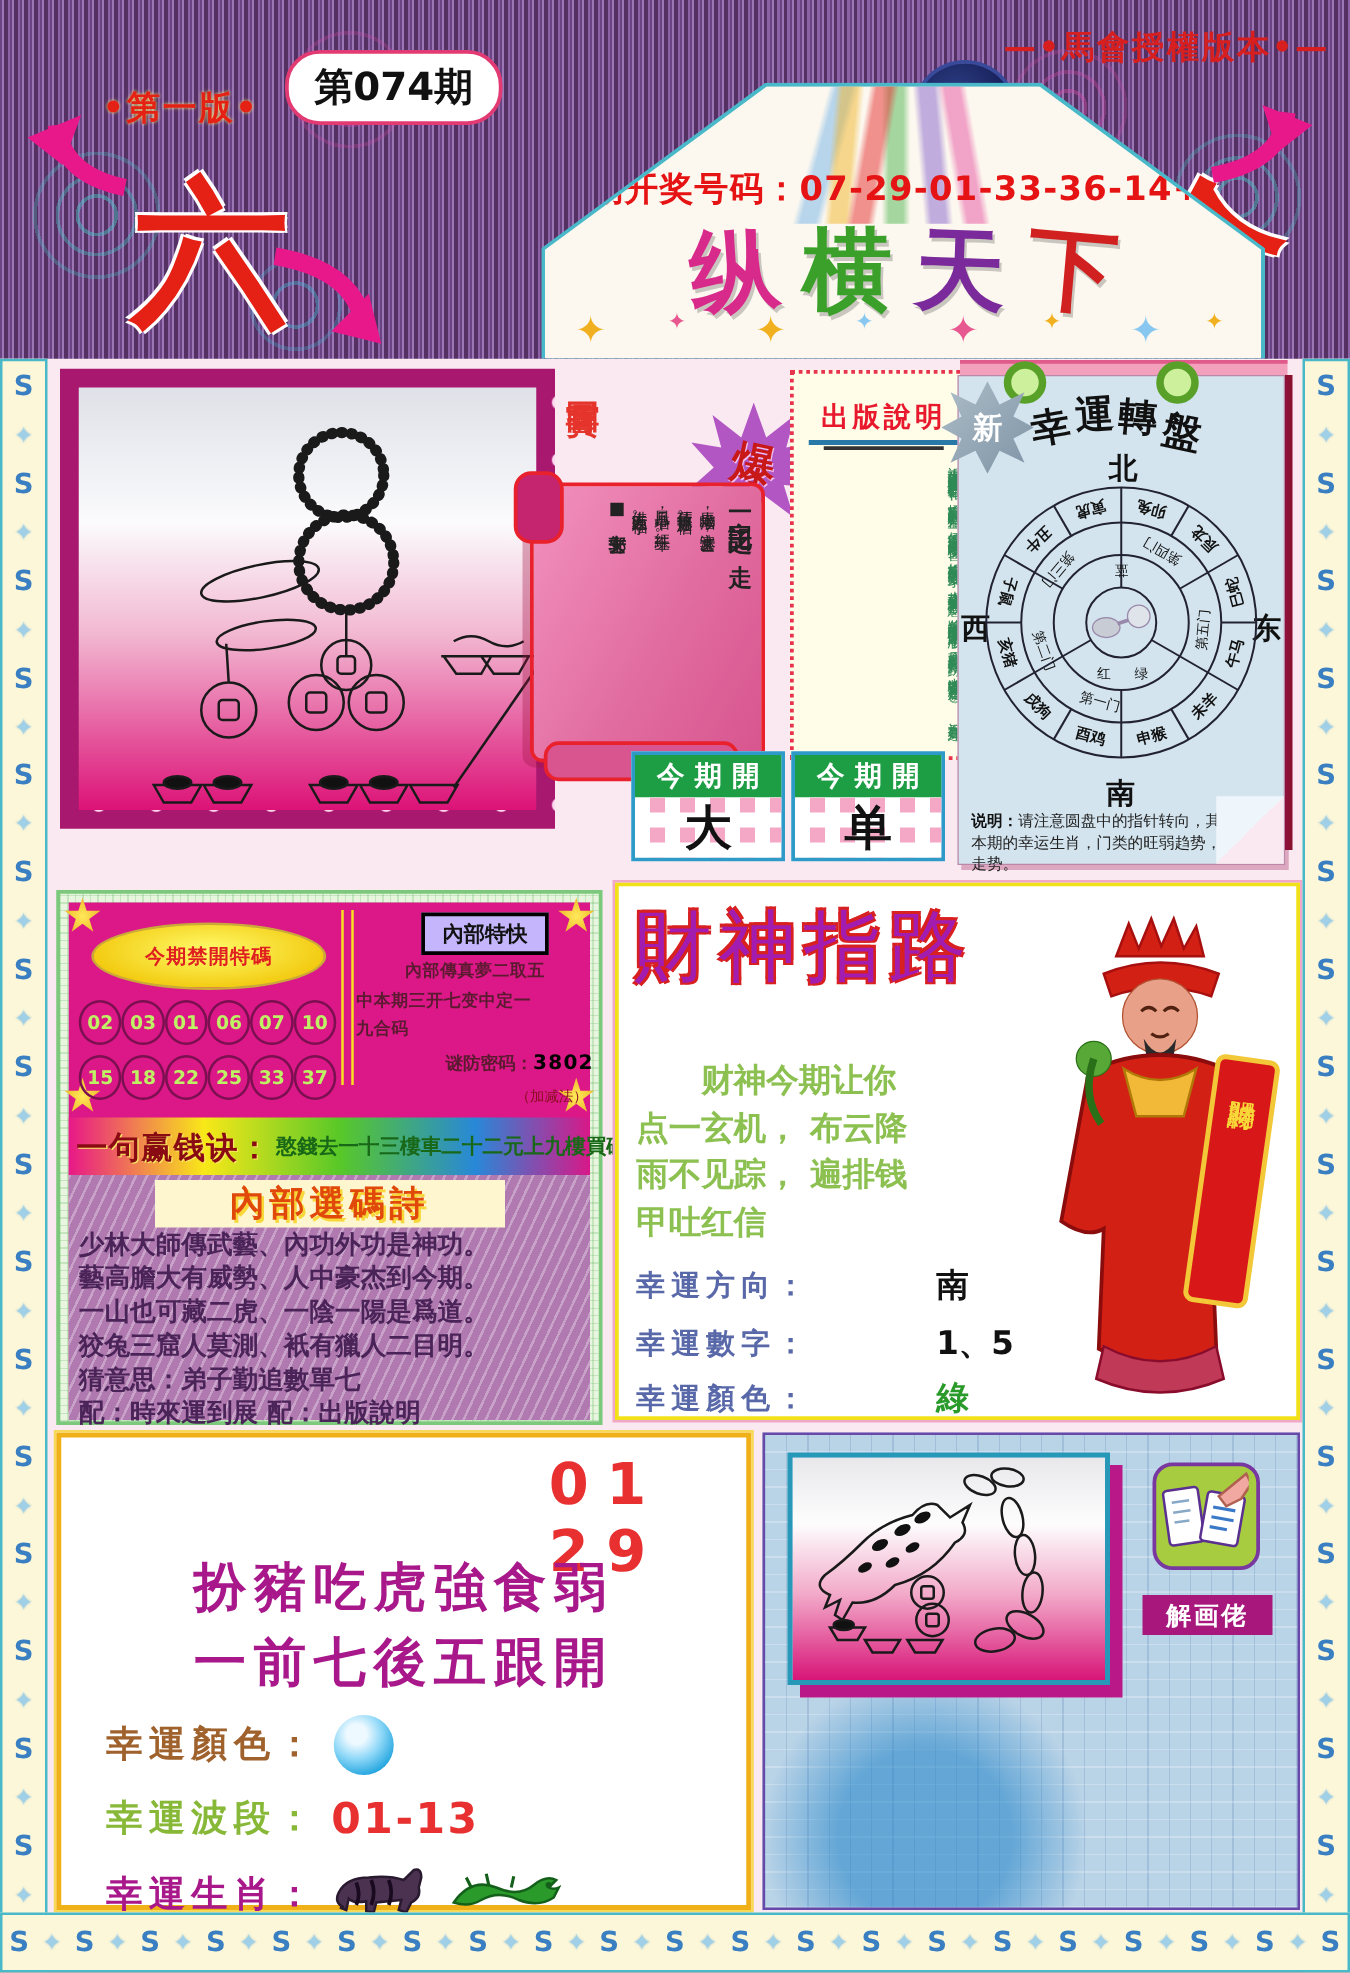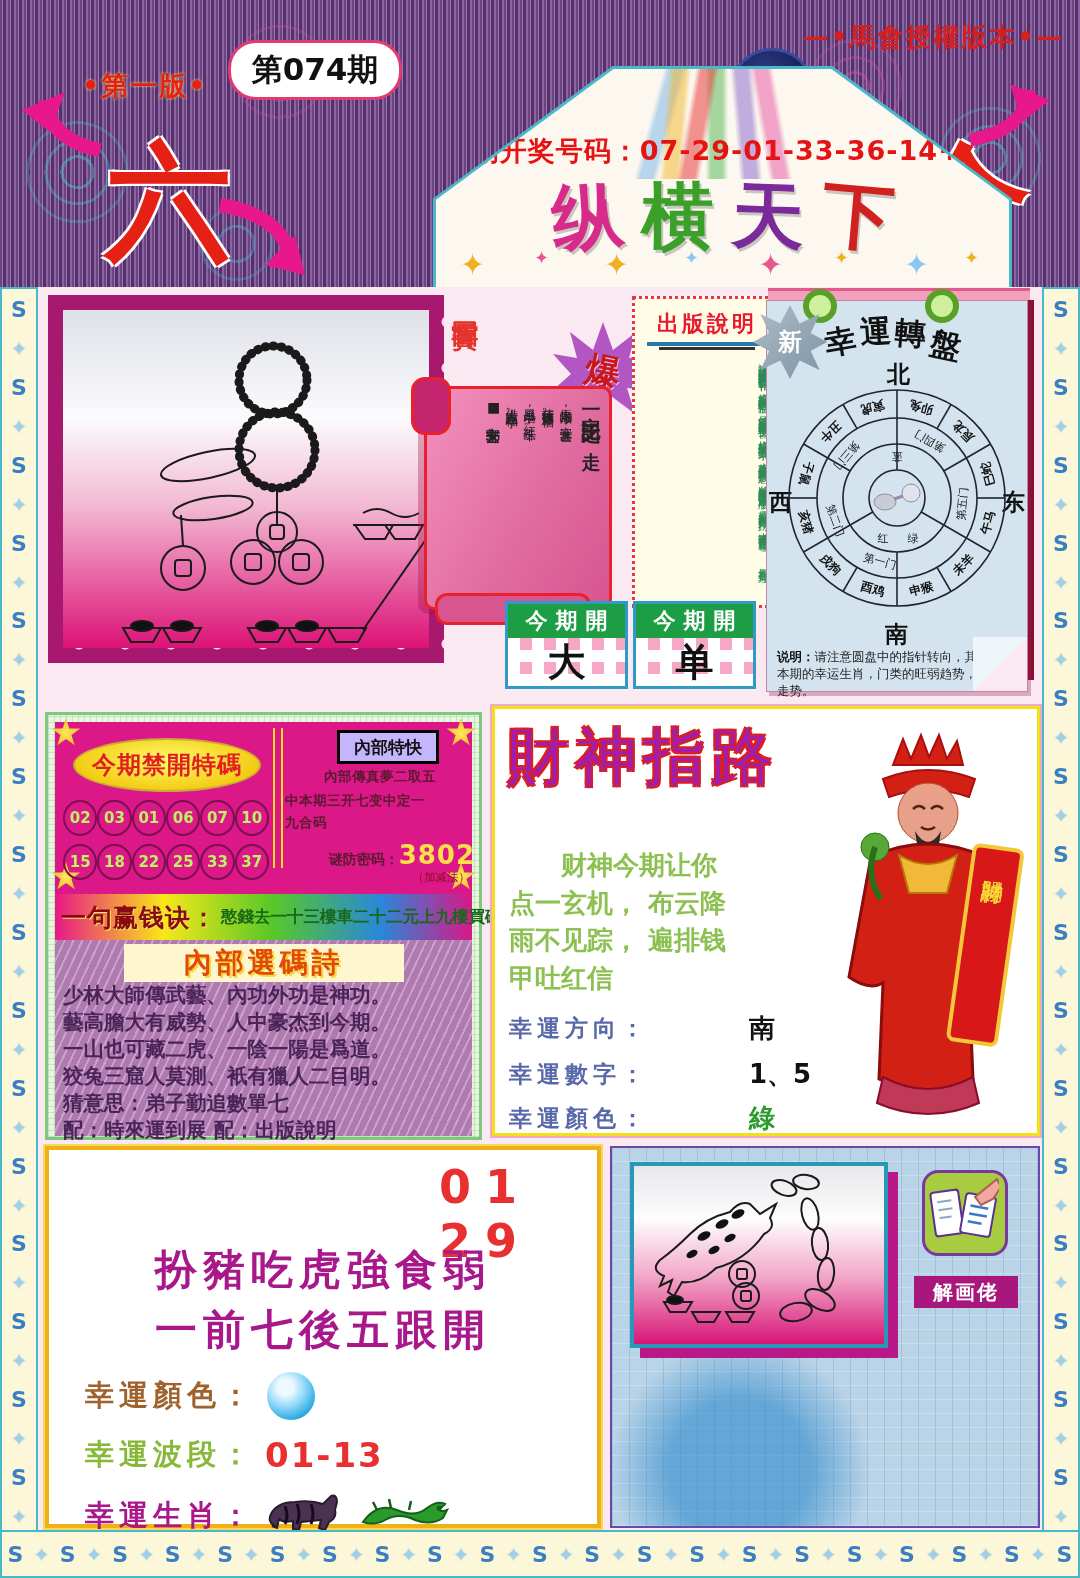--- a/index.html
+++ b/index.html
@@ -85,21 +85,21 @@
   .scroll:before{content:"";position:absolute;left:-16px;top:-12px;width:34px;height:52px;background:#c4256e;
       border:3px solid #e8212c;border-radius:14px;}
   .scroll:after{content:"";position:absolute;left:8px;bottom:-18px;width:150px;height:26px;background:#d8558f;
       border:3px solid #e8212c;border-radius:12px;}
   .scroll-txt{position:absolute;right:8px;top:10px;height:195px;writing-mode:vertical-rl;color:#222;}
   .scol{font-size:12.5px;line-height:1.05;margin-left:5px;letter-spacing:1px;}
   .scol.h{font-size:19px;font-weight:bold;letter-spacing:3px;margin-left:8px;}
   .scol.sig{font-size:14px;font-weight:bold;margin-left:10px;}
   
   .pub{left:632px;top:296px;width:150px;height:312px;background:#fffce8;border:3px dotted #e8334c;
-       box-sizing:border-box;padding:10px 4px;}
+       box-sizing:border-box;padding:20px 4px;}
   .pub-title{text-align:center;color:#e8192c;font-weight:bold;font-size:22px;letter-spacing:3px;
        font-family:"DejaVu Serif",serif;}
   .pub-bar1{height:4px;background:#2878a8;margin:3px 8px 1px;}
   .pub-bar2{height:3px;background:#333;margin:0 20px 4px;}
   .pub-body{writing-mode:vertical-rl;height:240px;margin:2px auto 0;font-size:12px;line-height:1.3;
        color:#2f8a56;letter-spacing:1px;width:128px;}
   
   .wheel-band{left:768px;top:288px;width:262px;height:14px;background:#f2a0bc;border-top:3px solid #e05a8a;}
   .wheel-shadow{left:1024px;top:300px;width:10px;height:380px;background:#8a1030;}
   .sheet{left:766px;top:300px;width:260px;height:390px;background:#d3e4ee;border:1px solid #b8a;
@@ -131,31 +131,31 @@
       border:3px solid #7cc87c;box-sizing:border-box;padding:7px;
       background-image:repeating-linear-gradient(0deg,rgba(90,180,90,.25) 0 1px,transparent 1px 6px),
                        repeating-linear-gradient(90deg,rgba(90,180,90,.25) 0 1px,transparent 1px 6px);}
   .leftsec-in{position:relative;width:100%;height:100%;background:#dc1787;}
   .tassel{position:absolute;width:30px;height:30px;background:radial-gradient(circle,#ffe95a,#e8a818);
       clip-path:polygon(50% 0,61% 35%,98% 35%,68% 57%,79% 91%,50% 70%,21% 91%,32% 57%,2% 35%,39% 35%);}
   .divider{position:absolute;left:218px;top:6px;width:6px;height:140px;border-left:2px solid #f8e020;border-right:2px solid #f8e020;}
   .oval{position:absolute;left:18px;top:16px;width:184px;height:50px;border-radius:50%;
       background:radial-gradient(ellipse at 50% 40%,#fffb6a,#f2c90e 75%,#d8a808);
       border:2px solid #caa83a;display:flex;align-items:center;justify-content:center;}
-  .oval span{color:#e02020;font-weight:bold;font-size:24px;letter-spacing:1px;}
+  .oval span{color:#e02020;font-weight:bold;font-size:16px;letter-spacing:1px;}
   .numrow{position:absolute;left:8px;width:206px;display:flex;justify-content:space-between;}
   .numrow.r1{top:78px;} .numrow.r2{top:122px;}
   .numcirc{width:32px;height:32px;border:2.5px solid #7a1050;border-radius:50%;display:flex;
       align-items:center;justify-content:center;color:#bef264;font-weight:bold;font-size:15px;text-align:right;}
   .iexp-label{position:absolute;left:282px;top:8px;width:96px;height:28px;background:#c4b5fd;border:3px solid #000000;
       display:flex;align-items:center;justify-content:center;font-size:17px;font-weight:bold;color:#111;
       font-family:"DejaVu Serif",serif;}
   .iexp-line{position:absolute;left:230px;width:190px;color:#5a1a30;font-size:13.5px;font-weight:bold;letter-spacing:.5px;}
   .iexp-secret{position:absolute;left:230px;top:118px;width:190px;text-align:right;color:#5a1a30;font-size:14px;font-weight:bold;}
-  .iexp-secret b{color:#fde047;font-size:26px;letter-spacing:1px;}
+  .iexp-secret b{color:#000000;font-size:16px;letter-spacing:1px;}
   .iexp-method{position:absolute;left:230px;top:148px;width:185px;text-align:right;color:#8a1020;font-size:11.5px;}
   .rainbow{position:absolute;left:0;top:172px;width:100%;height:46px;
       background:linear-gradient(90deg,#e81888,#f8e818 26%,#58c828 52%,#2888d8 78%,#d81888);
       display:flex;align-items:center;padding:16px 6px;box-sizing:border-box;}
   .rainbow .rl{color:#8a0a14;font-size:25px;font-weight:bold;letter-spacing:1px;text-shadow:1px 1px 0 #f8e860;white-space:nowrap;}
   .rainbow .rv{color:#186818;font-size:16.5px;font-weight:bold;margin-left:4px;white-space:nowrap;}
   .poem{position:absolute;left:0;top:218px;width:100%;height:196px;background:#b07ab0;
       background-image:repeating-linear-gradient(115deg,rgba(255,255,255,.3) 0 2px,transparent 2px 8px);
       box-sizing:border-box;padding:4px 8px;}
   .poem-title{width:280px;margin:0 auto;background:#fdf6cf;text-align:center;font-size:28px;font-weight:bold;

